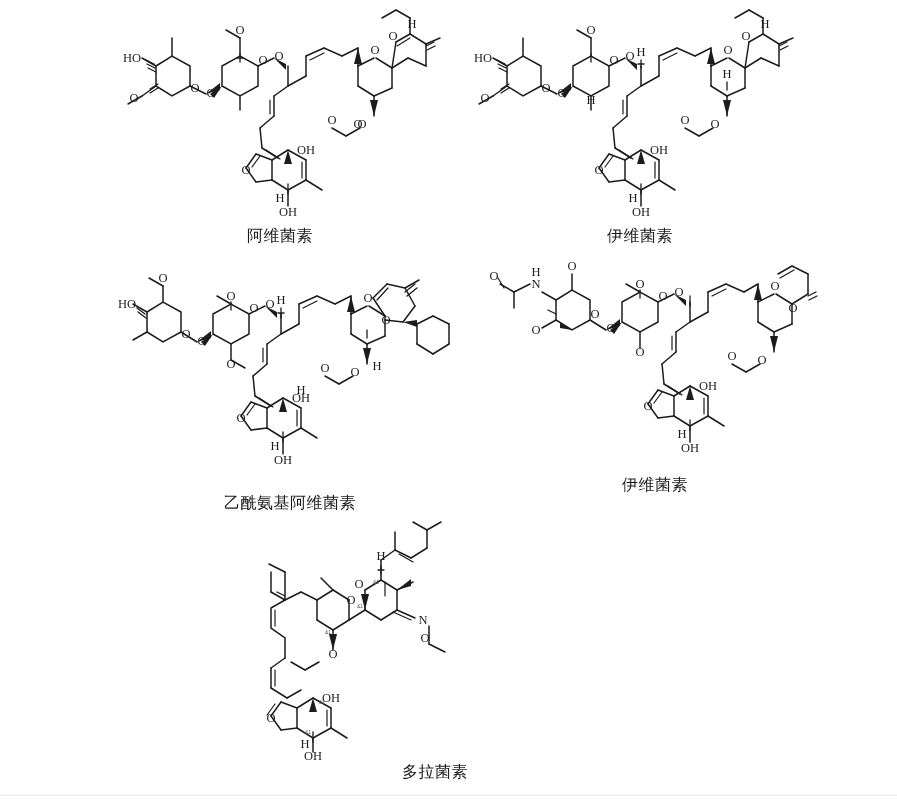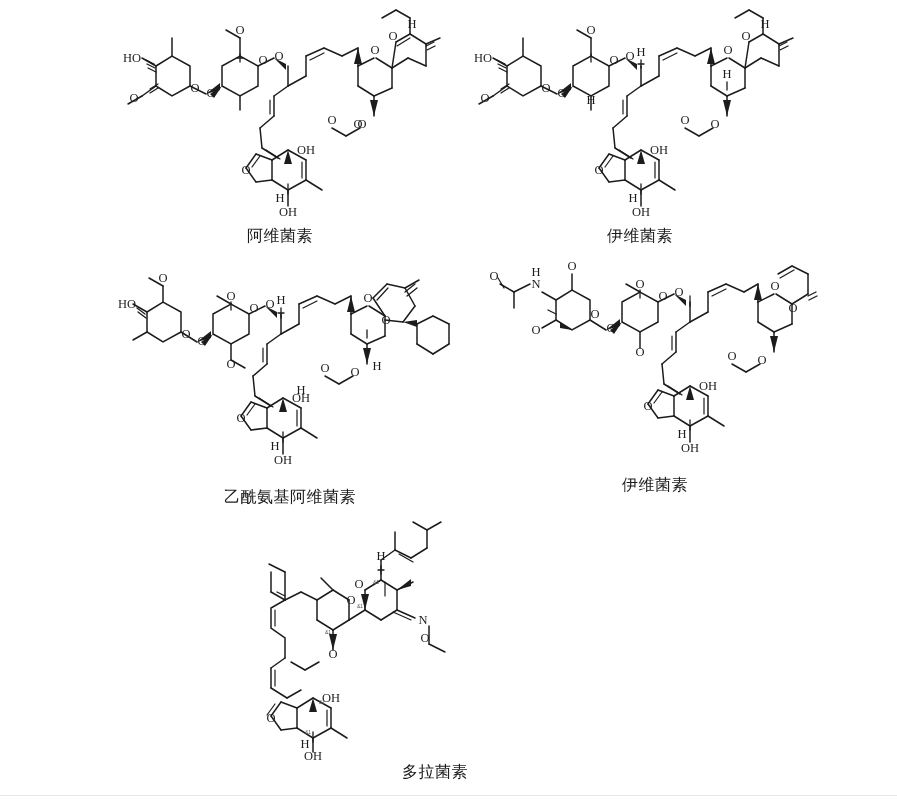--- a/index.html
+++ b/index.html
@@ -48,21 +48,21 @@
   }
   
   #panel-abamectin      { left: 95px;  top: 4px;   width: 370px; }
   #panel-ivermectin     { left: 450px; top: 4px;   width: 380px; }
   #panel-acetylamino    { left: 110px; top: 258px; width: 360px; }
   #panel-doramectin     { left: 480px; top: 258px; width: 350px; }
   #panel-moxidectin     { left: 255px; top: 512px; width: 360px; }
 
   #panel-abamectin  .caption { margin-top: 4px; }
   #panel-ivermectin .caption { margin-top: 4px; }
-  #panel-acetylamino .caption { margin-top: 14px; }
+  #panel-acetylamino .caption { margin-top: 20px; }
   #panel-doramectin .caption { margin-top: 2px; }
   #panel-moxidectin .caption { margin-top: 2px; }
 
   .bottom-rule {
     position: absolute;
     left: 0;
     top: 795px;
     width: 897px;
     height: 1px;
     background: #e6e6e6;

